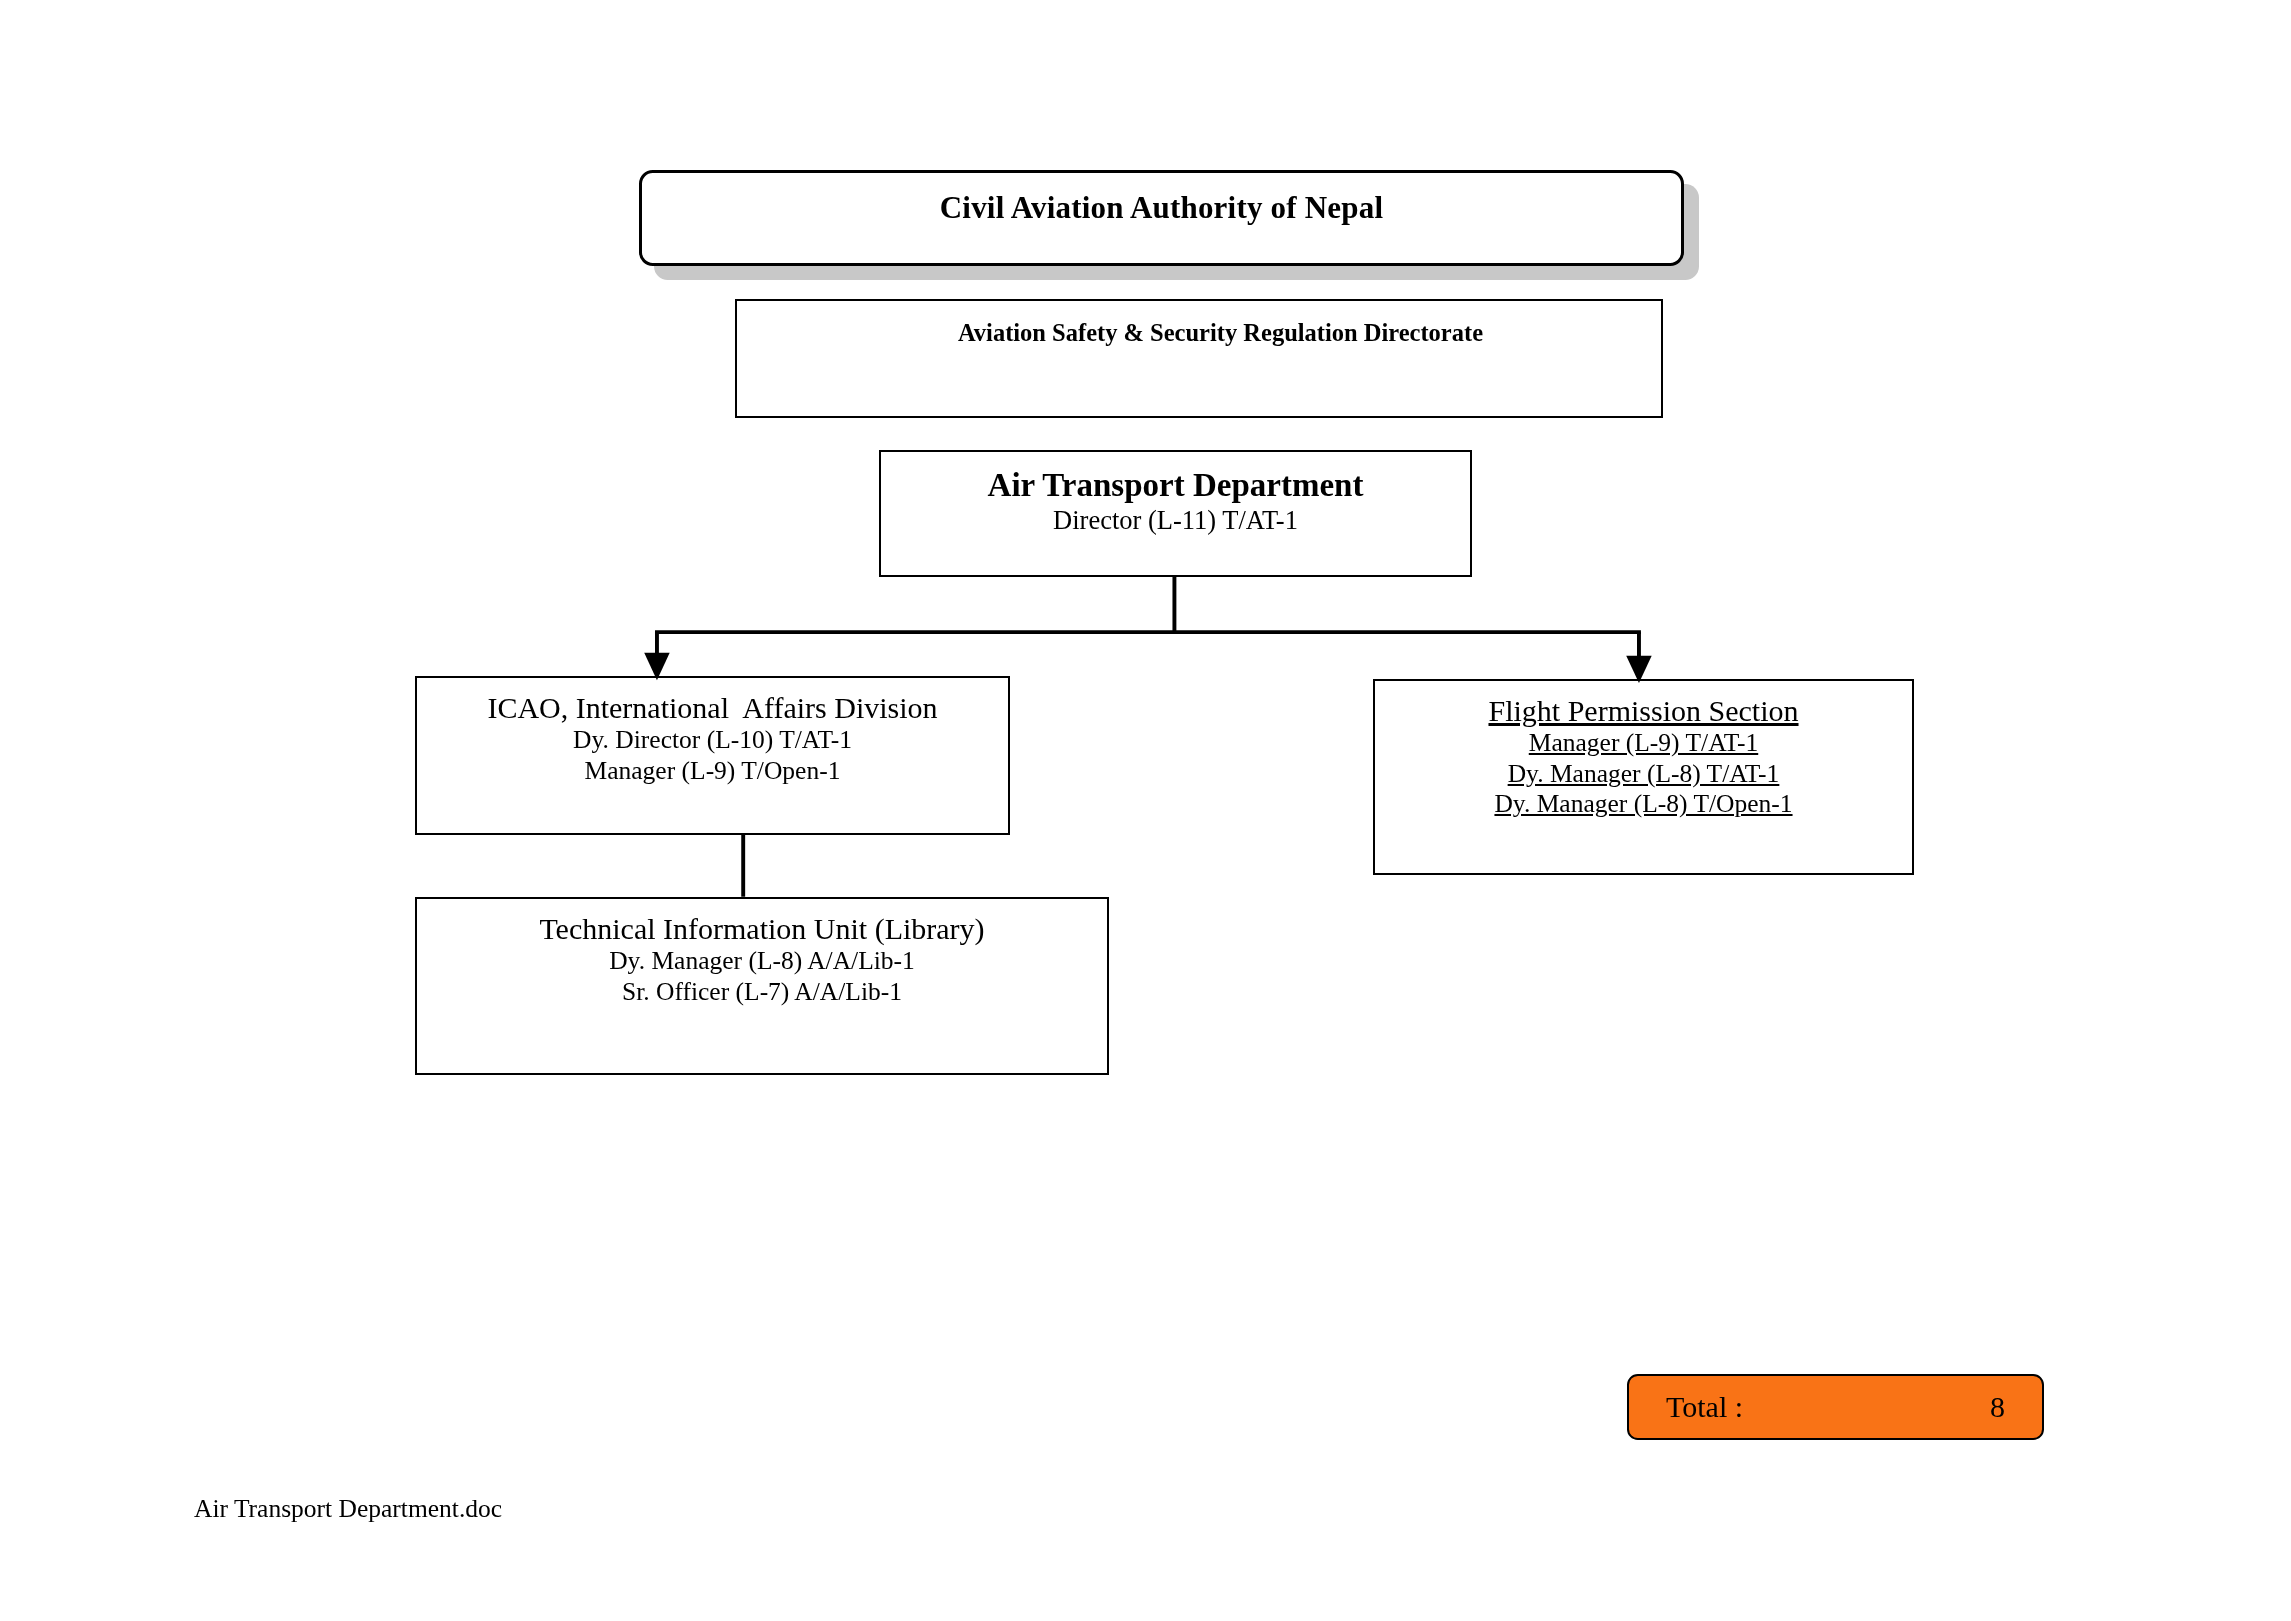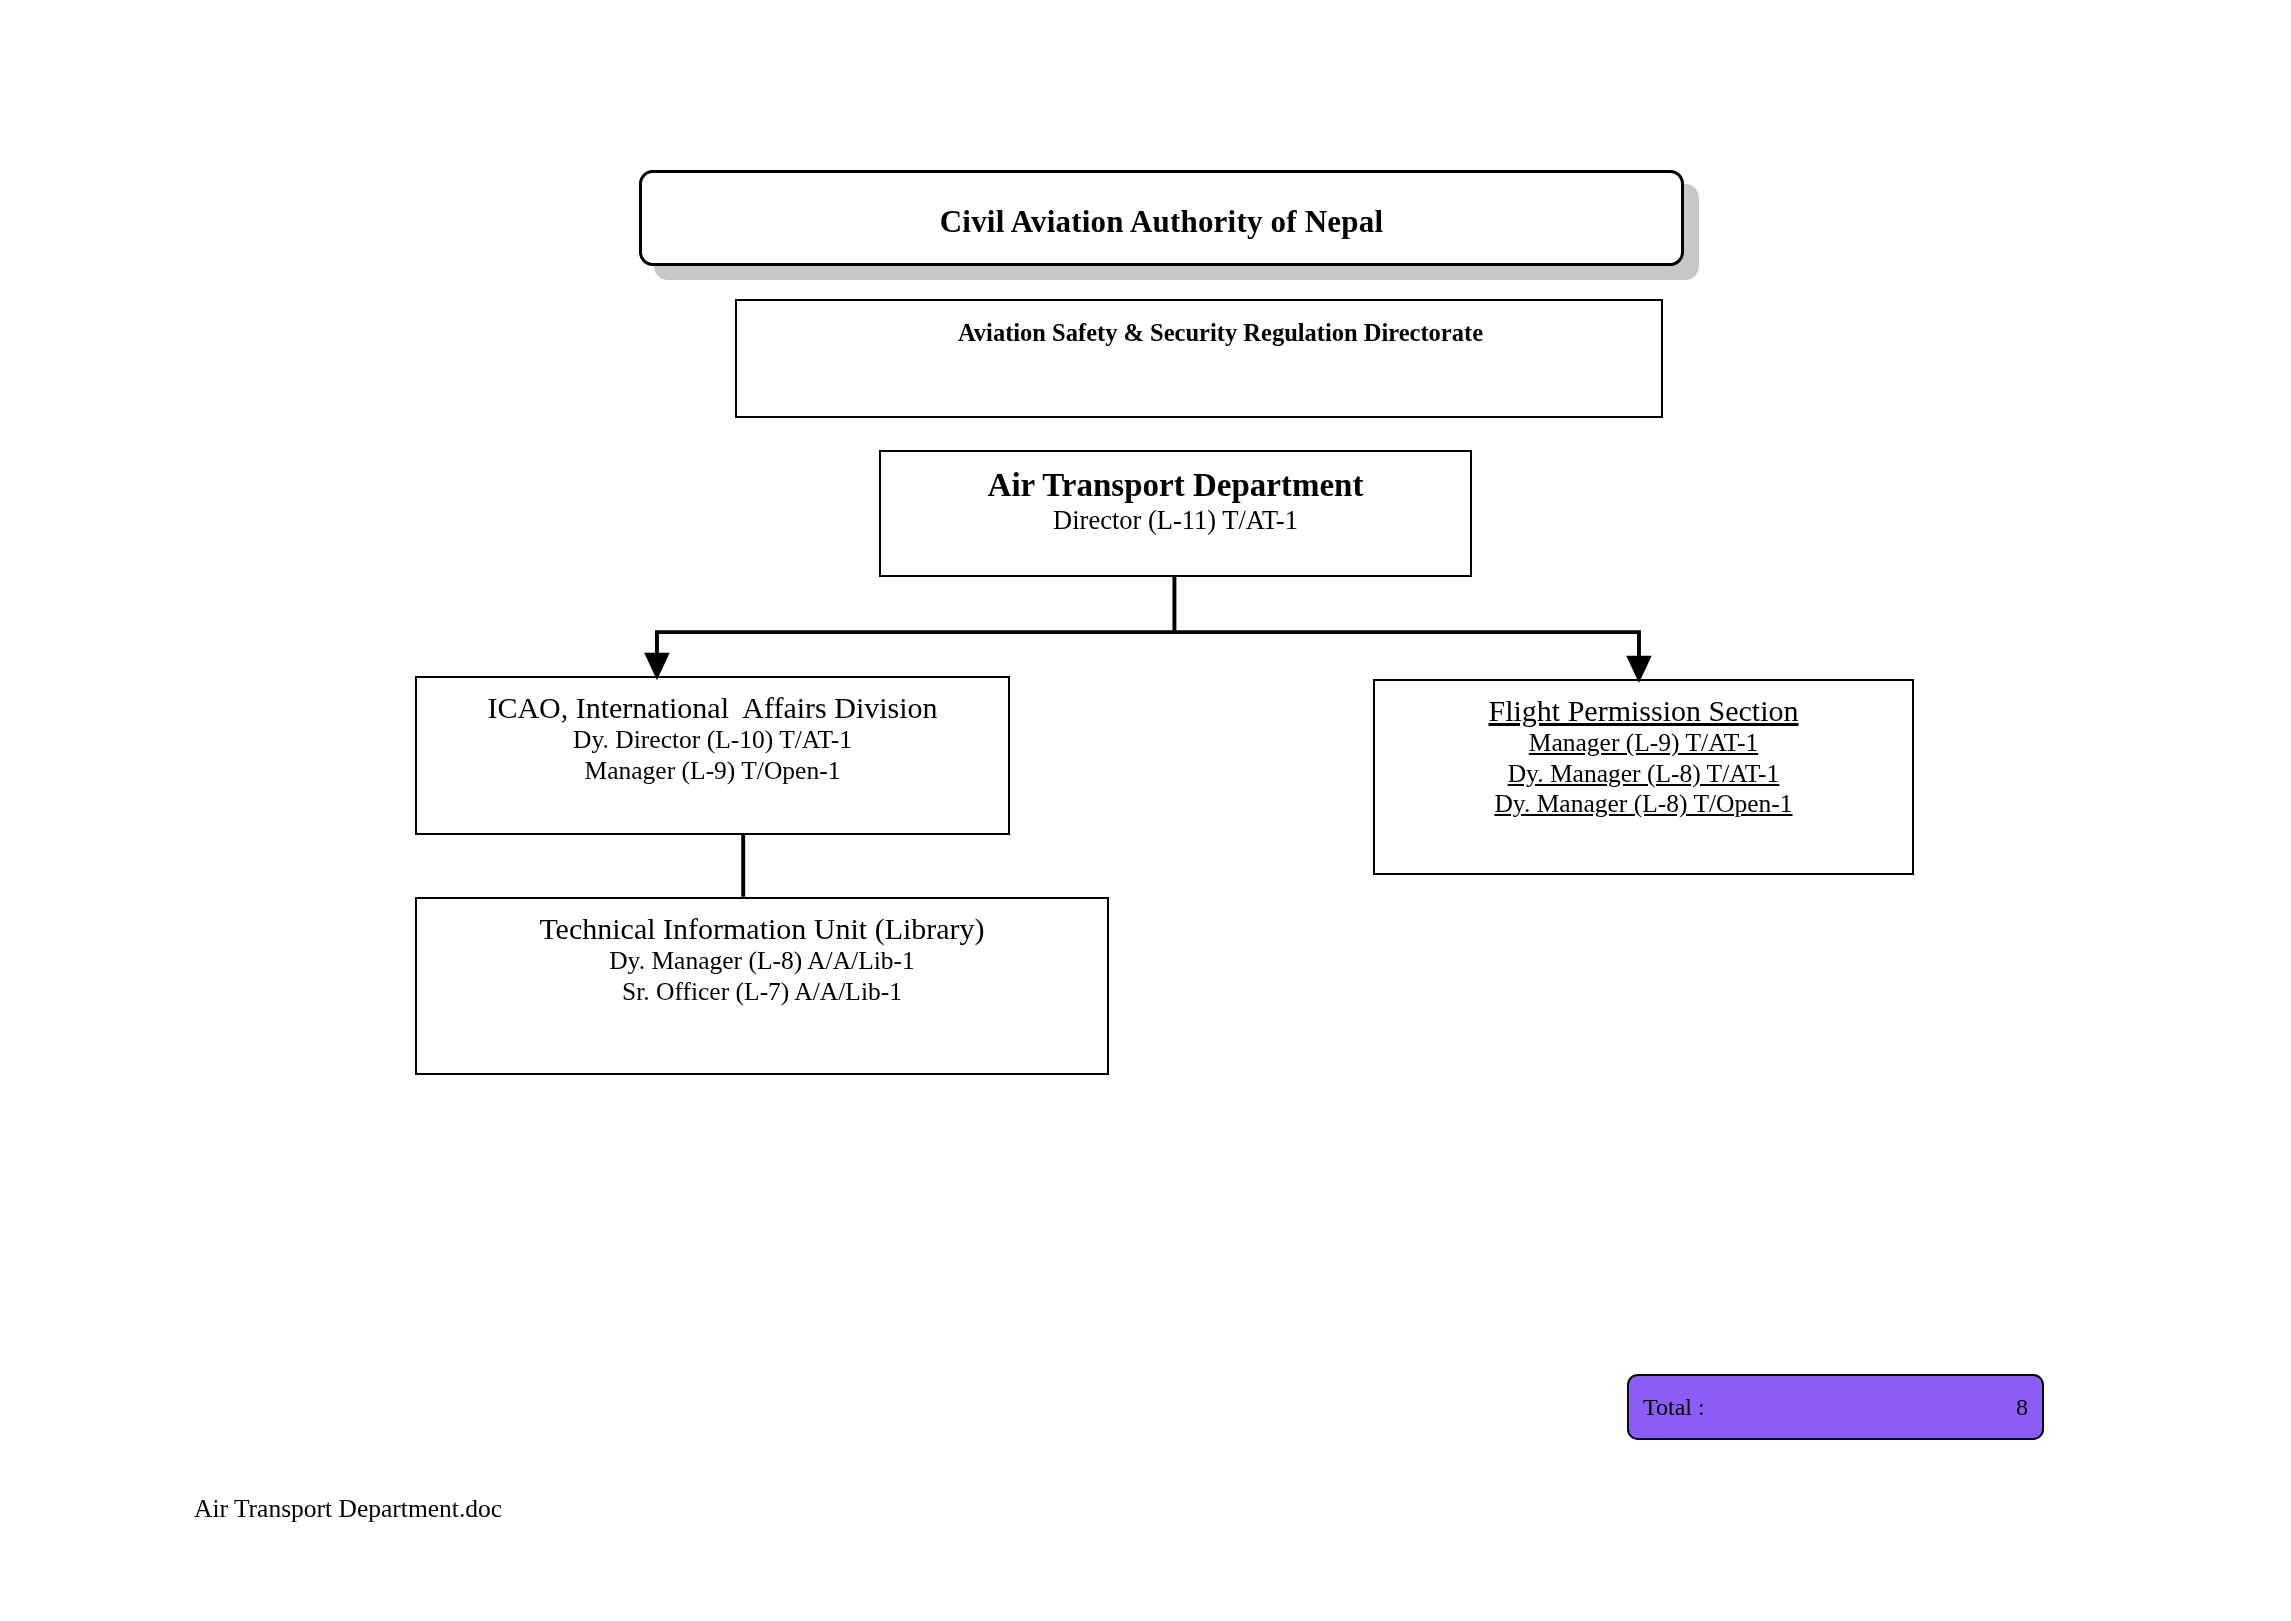--- a/index.html
+++ b/index.html
@@ -45,21 +45,21 @@
     top: 170px;
     width: 1045px;
     height: 96px;
     border-radius: 13.7px;
     border-width: 3.9px;
     z-index: 3;
   }
   #node-root .title {
     font-size: 31px;
     letter-spacing: 0.2px;
-    padding-top: 31px;
+    padding-top: 17px;
   }
   #root-shadow {
     position: absolute;
     left: 654px;
     top: 184px;
     width: 1045px;
     height: 96px;
     border-radius: 13.7px;
     background: #c8c8c8;
     z-index: 1;
@@ -153,26 +153,26 @@
   
   #total-box {
     position: absolute;
     left: 1627px;
     top: 1374px;
     width: 417px;
     height: 66px;
     box-sizing: border-box;
     border: 2.9px solid #000000;
     border-radius: 10.8px;
-    background: #8b5cf6;
+    background: #f97316;
     display: flex;
     align-items: center;
     justify-content: space-between;
-    padding: 0 14px;
-    font-size: 24px;
+    padding: 0 37px;
+    font-size: 30px;
   }
 
   
   #footer-filename {
     position: absolute;
     left: 194px;
     top: 1494px;
     font-size: 25.5px;
     white-space: pre;
   }

